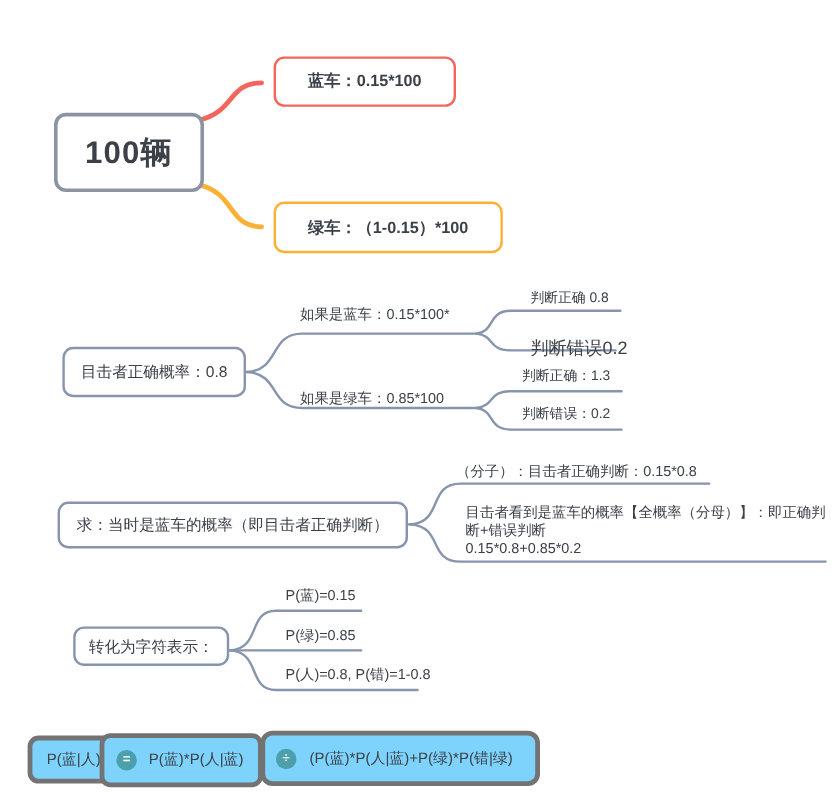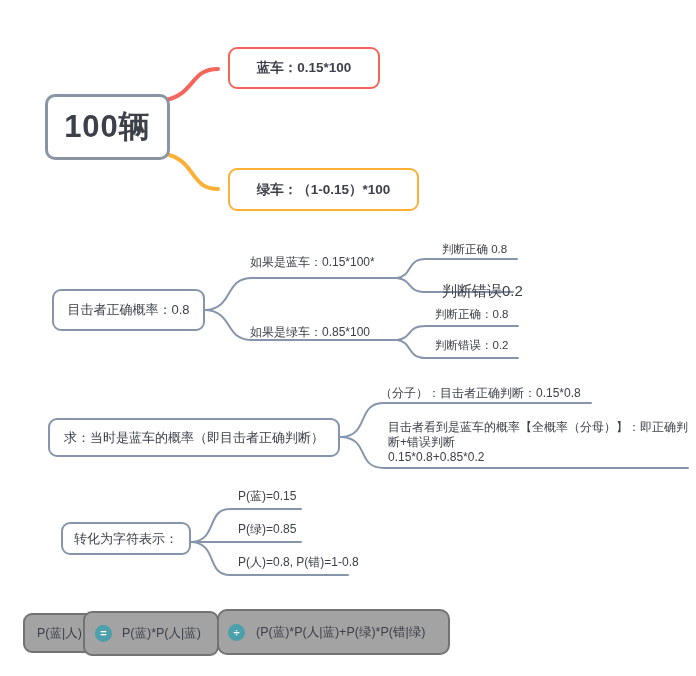--- a/index.html
+++ b/index.html
@@ -14,21 +14,21 @@
   .wire-yellow{fill:none;stroke:#fcb136;stroke-width:4;stroke-linecap:round;}
 
   .box{
     position:absolute;background:#ffffff;border:2px solid #8795ac;border-radius:9px;
     display:flex;align-items:center;justify-content:center;
     font-size:13px;box-sizing:border-box;white-space:nowrap;margin-left:10px;
   }
   .root{
     left:35px;top:94px;width:125px;height:66px;
     border:3px solid #8b94a3;border-radius:10px;
-    font-size:31px;font-weight:bold;letter-spacing:1px;
+    font-size:26px;font-weight:bold;letter-spacing:1px;
   }
   .b-blue{left:218px;top:47px;width:152px;height:42px;border-color:#f4655c;font-weight:bold;font-size:13.5px;}
   .b-green{left:218px;top:168px;width:191px;height:43px;border-color:#fcb136;font-weight:bold;font-size:13.5px;}
   .b-witness{left:42px;top:289px;width:153px;height:42px;}
   .b-question{left:38px;top:418px;width:292px;height:39px;}
   .b-symbolic{left:51px;top:522px;width:130px;height:33px;}
 
   .leaf{position:absolute;font-size:12px;line-height:1.2;white-space:nowrap;z-index:1;}
   .lf-ifblue{left:250px;top:255px;}
   .lf-c1{left:442px;top:243px;font-size:11.5px;}
@@ -36,21 +36,21 @@
   .lf-ifgreen{left:250px;top:325px;}
   .lf-c3{left:435px;top:308px;font-size:11.5px;}
   .lf-c4{left:435px;top:339px;font-size:11.5px;}
   .lf-num{left:380px;top:386px;}
   .lf-den{left:388px;top:420px;width:302px;white-space:pre-wrap;line-height:15px;}
   .lf-pblue{left:238px;top:489px;text-align:right;}
   .lf-pgreen{left:238px;top:522px;}
   .lf-pperson{left:238px;top:555px;}
 
   .formula{
-    position:absolute;background:#a3a3a3;border:2px solid #737373;border-radius:9px;
+    position:absolute;background:#7dd3fc;border:4px solid #737373;border-radius:9px;
     display:flex;align-items:center;box-sizing:border-box;font-size:12.5px;white-space:nowrap;
   }
   .f-left{left:23px;top:613px;width:89px;height:40px;padding-left:12px;z-index:1;}
   .f-mid{left:83px;top:611px;width:136px;height:45px;padding-left:10px;gap:10px;z-index:2;}
   .f-right{left:217px;top:609px;width:233px;height:46px;padding-left:9px;gap:11px;border-radius:10px;z-index:3;}
   .op-icon{
     flex:0 0 auto;width:17px;height:17px;border-radius:50%;background:#4ba0ab;
     color:#ffffff;font-size:11px;font-weight:bold;
     display:flex;align-items:center;justify-content:center;line-height:1;
   }
@@ -84,21 +84,21 @@
 
   <div class="box root">100辆</div>
   <div class="box b-blue">蓝车：0.15*100</div>
   <div class="box b-green">绿车：（1-0.15）*100</div>
 
   <div class="box b-witness">目击者正确概率：0.8</div>
   <div class="leaf lf-ifblue">如果是蓝车：0.15*100*</div>
   <div class="leaf lf-c1">判断正确 0.8</div>
   <div class="leaf lf-c2">判断错误0.2</div>
   <div class="leaf lf-ifgreen">如果是绿车：0.85*100</div>
-  <div class="leaf lf-c3">判断正确：0.8</div>
+  <div class="leaf lf-c3">判断正确：1.3</div>
   <div class="leaf lf-c4">判断错误：0.2</div>
 
   <div class="box b-question">求：当时是蓝车的概率（即目击者正确判断）</div>
   <div class="leaf lf-num">（分子）：目击者正确判断：0.15*0.8</div>
   <div class="leaf lf-den">目击者看到是蓝车的概率【全概率（分母）】：即正确判断+错误判断
 0.15*0.8+0.85*0.2</div>
 
   <div class="box b-symbolic">转化为字符表示：</div>
   <div class="leaf lf-pblue">P(蓝)=0.15</div>
   <div class="leaf lf-pgreen">P(绿)=0.85</div>

